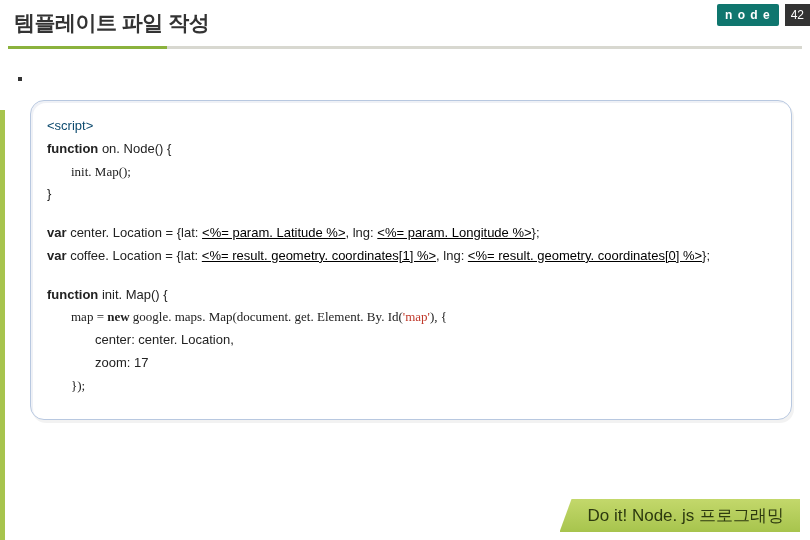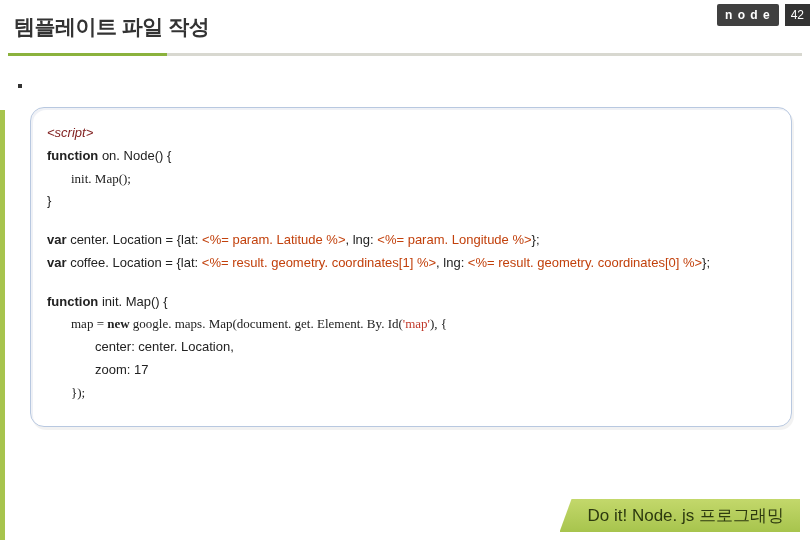--- a/index.html
+++ b/index.html
@@ -5,42 +5,42 @@
   * { margin: 0; padding: 0; box-sizing: border-box; }
   body {
     width: 810px;
     height: 540px;
     font-family: "Malgun Gothic", Arial, sans-serif;
     background: #ffffff;
     position: relative;
     overflow: hidden;
   }
   .header {
-    height: 53px;
+    height: 46px;
     display: flex;
     align-items: center;
     padding: 0 0 0 14px;
     position: relative;
   }
   .header-title {
     font-size: 21px;
     font-weight: bold;
     color: #333;
     letter-spacing: -0.5px;
   }
   .header-right {
     position: absolute;
     right: 0;
     top: 4px;
     display: flex;
     align-items: center;
     gap: 6px;
   }
   .node-badge {
-    background: #404040;
+    background: #0f766e;
     color: #fff;
     font-size: 12px;
     padding: 4px 8px;
     border-radius: 2px;
     letter-spacing: 1px;
     font-weight: bold;
   }
   .page-num {
     background: #333;
     color: #fff;
@@ -75,24 +75,24 @@
     border: 1px solid #b8c8e0;
     border-radius: 14px;
     padding: 14px 16px 22px 16px;
     font-family: "Segoe UI", Arial, sans-serif;
     font-size: 13px;
     line-height: 1.75;
     color: #222;
     background: #fff;
     box-shadow: inset 2px 2px 0 rgba(120,140,180,0.12), 2px 3px 0 rgba(0,0,0,0.05);
   }
-  .code-box .tag { color: #7f1d1d; font-style: italic; }
+  .code-box .tag { color: #0c4a6e; }
   .code-box .kw { font-weight: bold; }
   .code-box .str { color: #c0392b; }
-  .code-box .ejs { color: #c2410c; }
+  .code-box .ejs { color: #000000; text-decoration: underline; }
   .code-row { white-space: pre; }
   .indent1 { padding-left: 24px; font-family: Liberation Serif, serif; }
   .indent2 { padding-left: 48px; }
   .block-gap { height: 16px; }
   .footer-tab {
     position: absolute;
     right: 10px;
     bottom: 8px;
     background: linear-gradient(to bottom, #c3d86b, #a7c44d);
     padding: 5px 16px 5px 28px;

